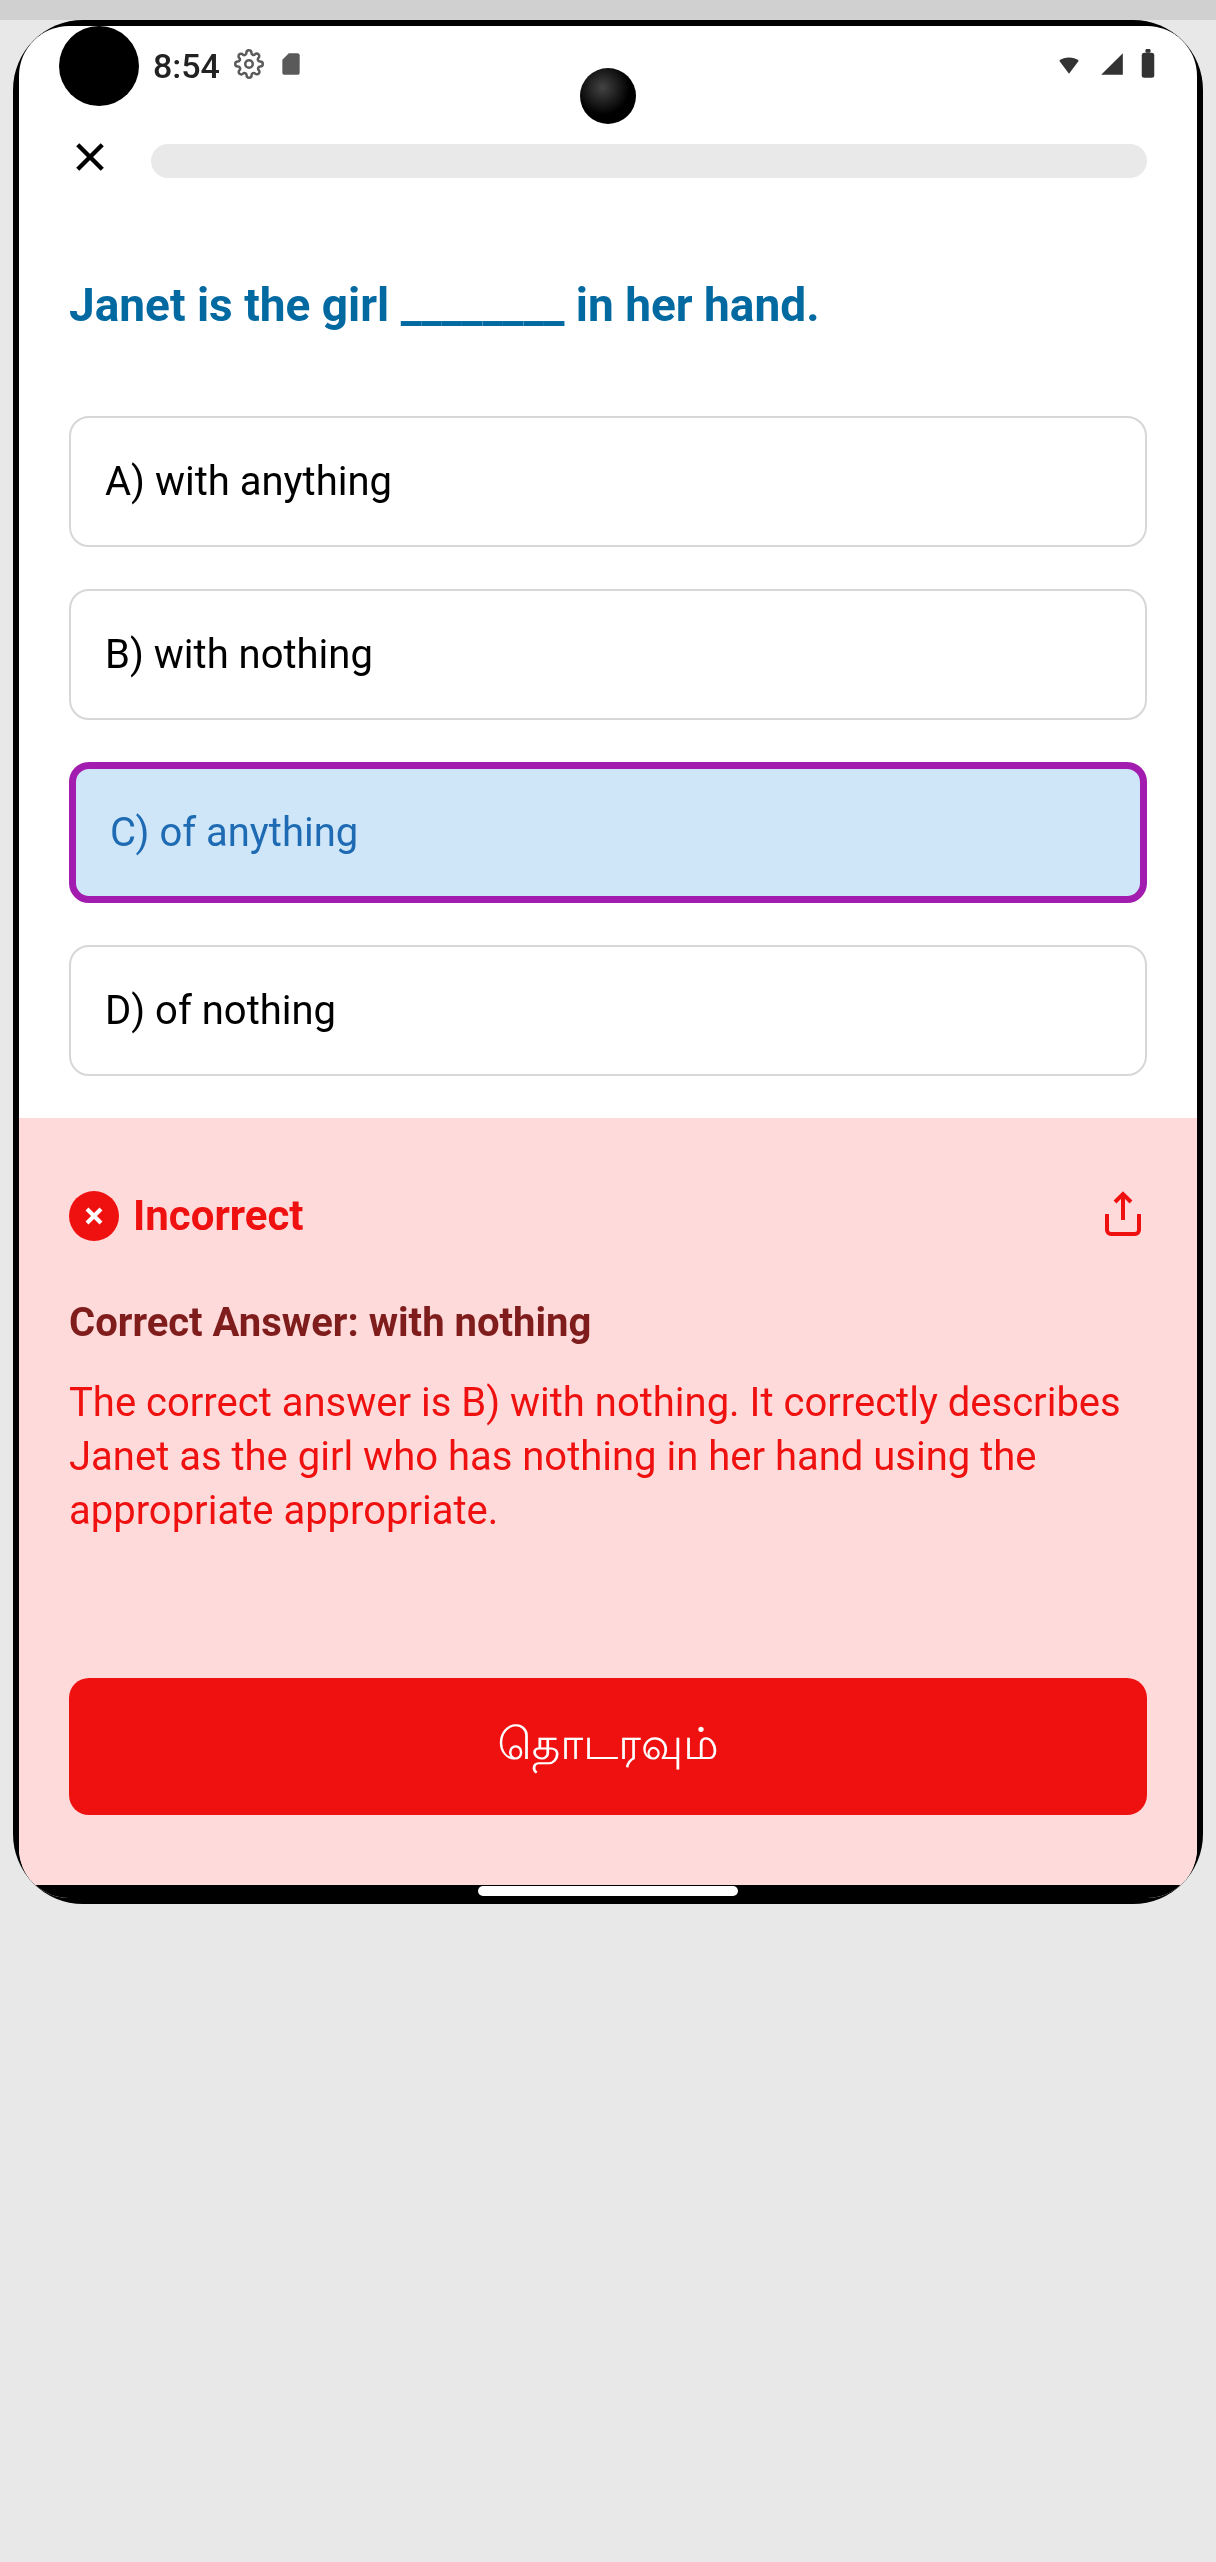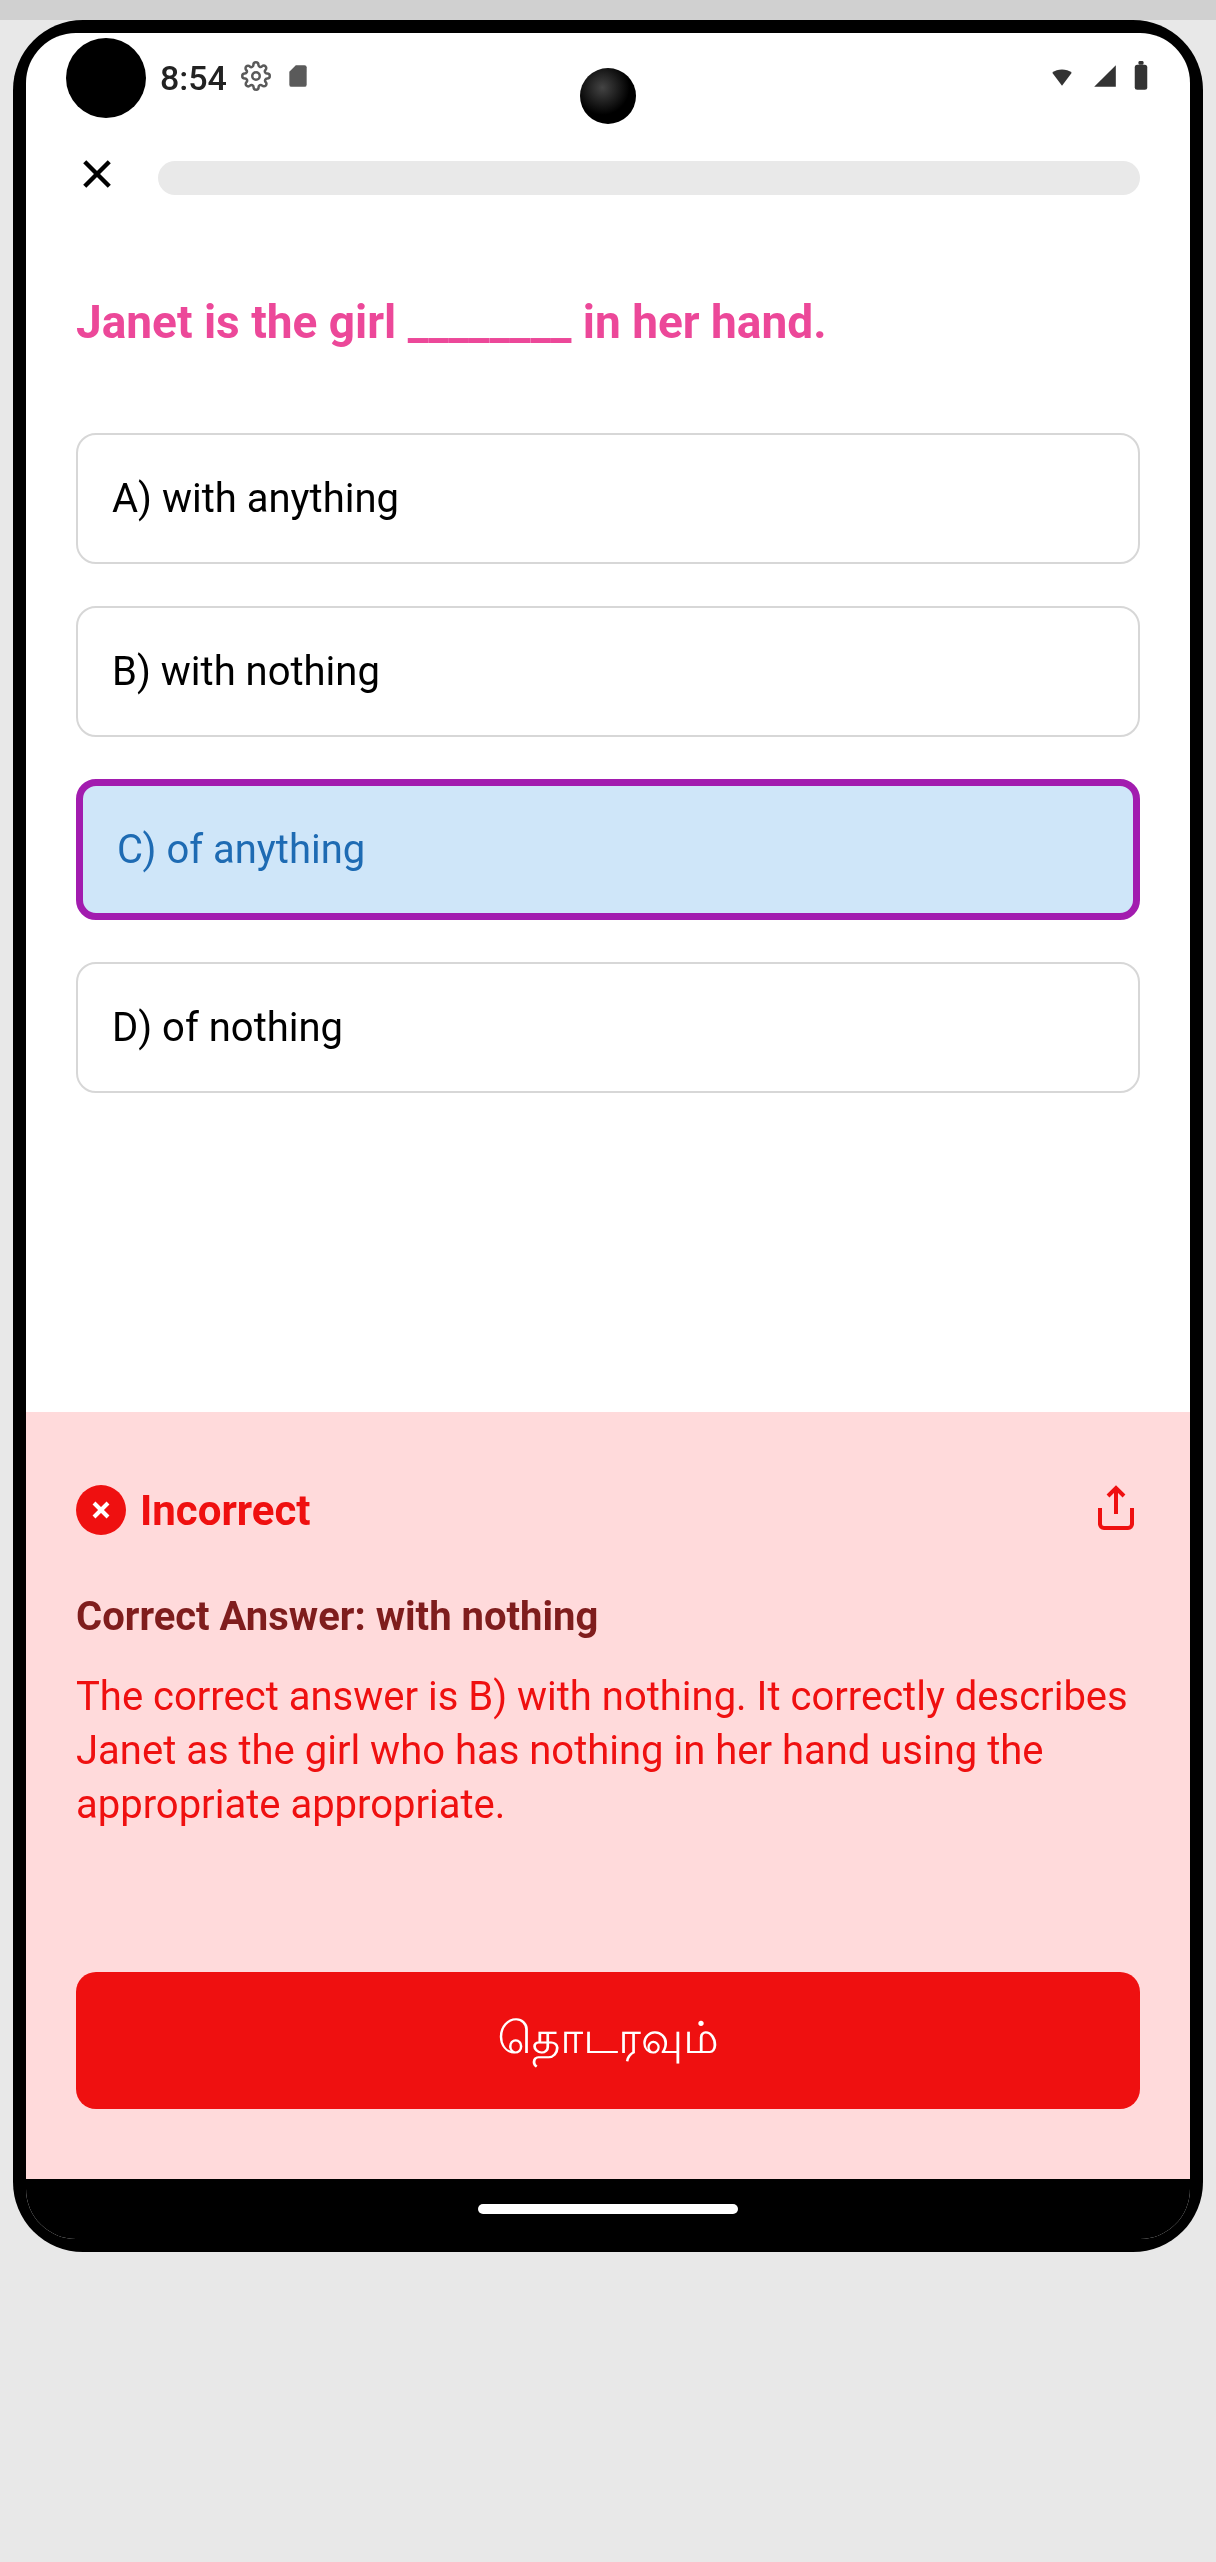--- a/index.html
+++ b/index.html
@@ -13,24 +13,24 @@
   .canvas {
     width: 1216px;
     height: 2562px;
     position: relative;
     background: #e8e8e8;
     display: flex;
     justify-content: center;
   }
   .phone-outer {
     width: 1190px;
-    height: 2232px;
+    height: 1884px;
     background: #000;
     border-radius: 70px;
-    padding: 13px;
+    padding: 6px;
     position: relative;
   }
   .phone-inner {
     width: 100%;
     height: 100%;
     background: #fff;
     border-radius: 50px;
     overflow: hidden;
     display: flex;
     flex-direction: column;
@@ -100,21 +100,21 @@
   }
   .content {
     padding: 60px 50px 0 50px;
     flex: 1;
     display: flex;
     flex-direction: column;
   }
   .question {
     font-size: 46px;
     font-weight: 700;
-    color: #ec4899;
+    color: #0369a1;
     margin-bottom: 80px;
     line-height: 1.3;
   }
   .option {
     border: 2px solid #d7d7d7;
     border-radius: 20px;
     padding: 40px 34px;
     font-size: 40px;
     color: #000;
     margin-bottom: 42px;

